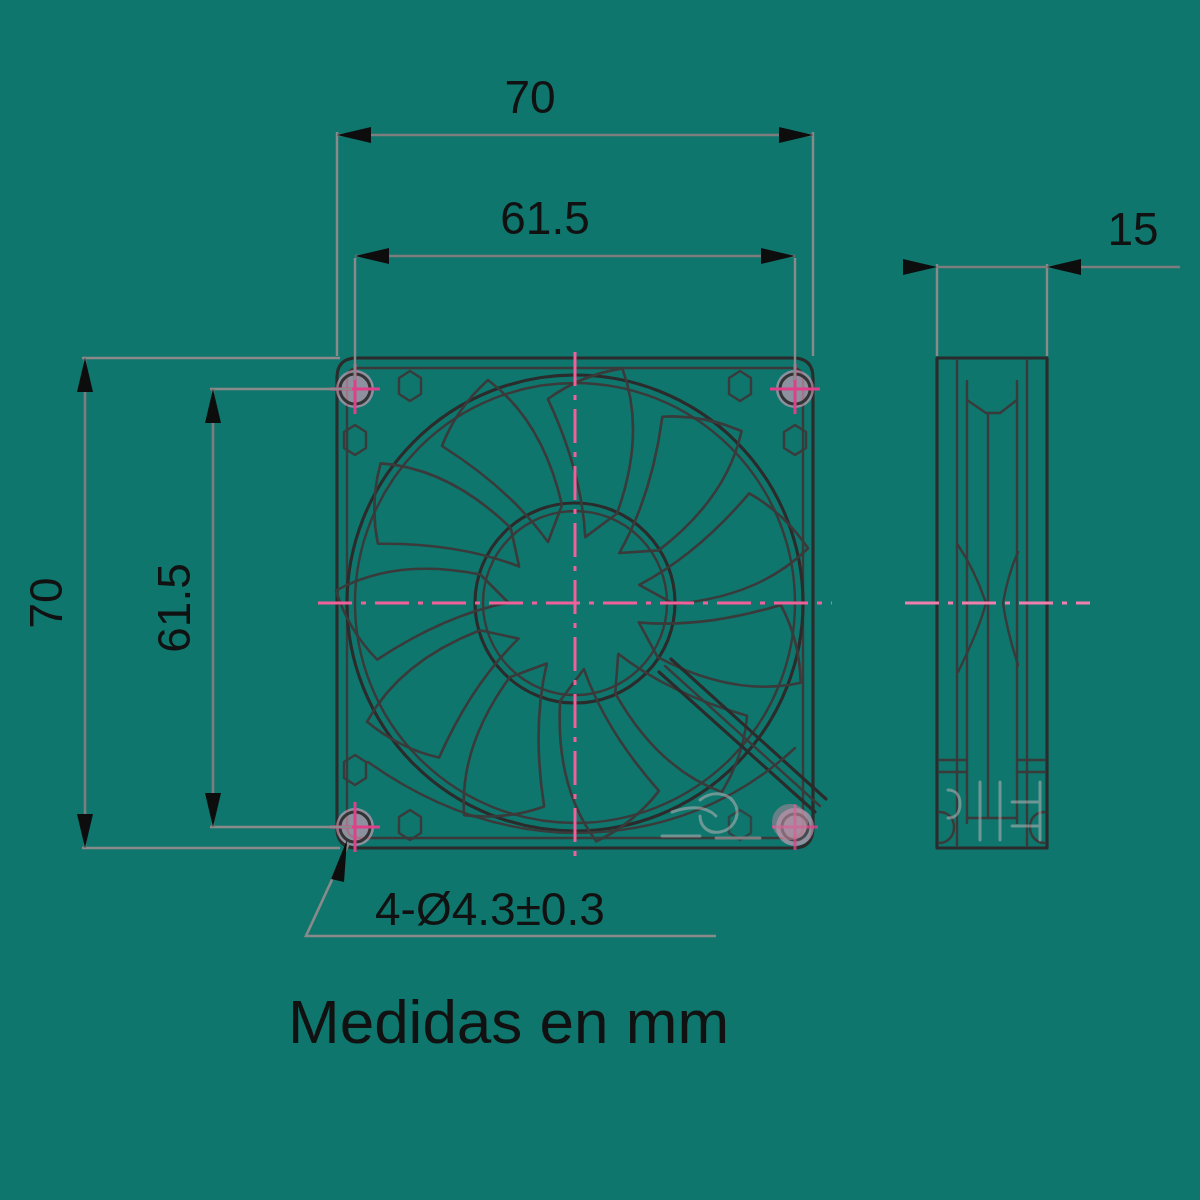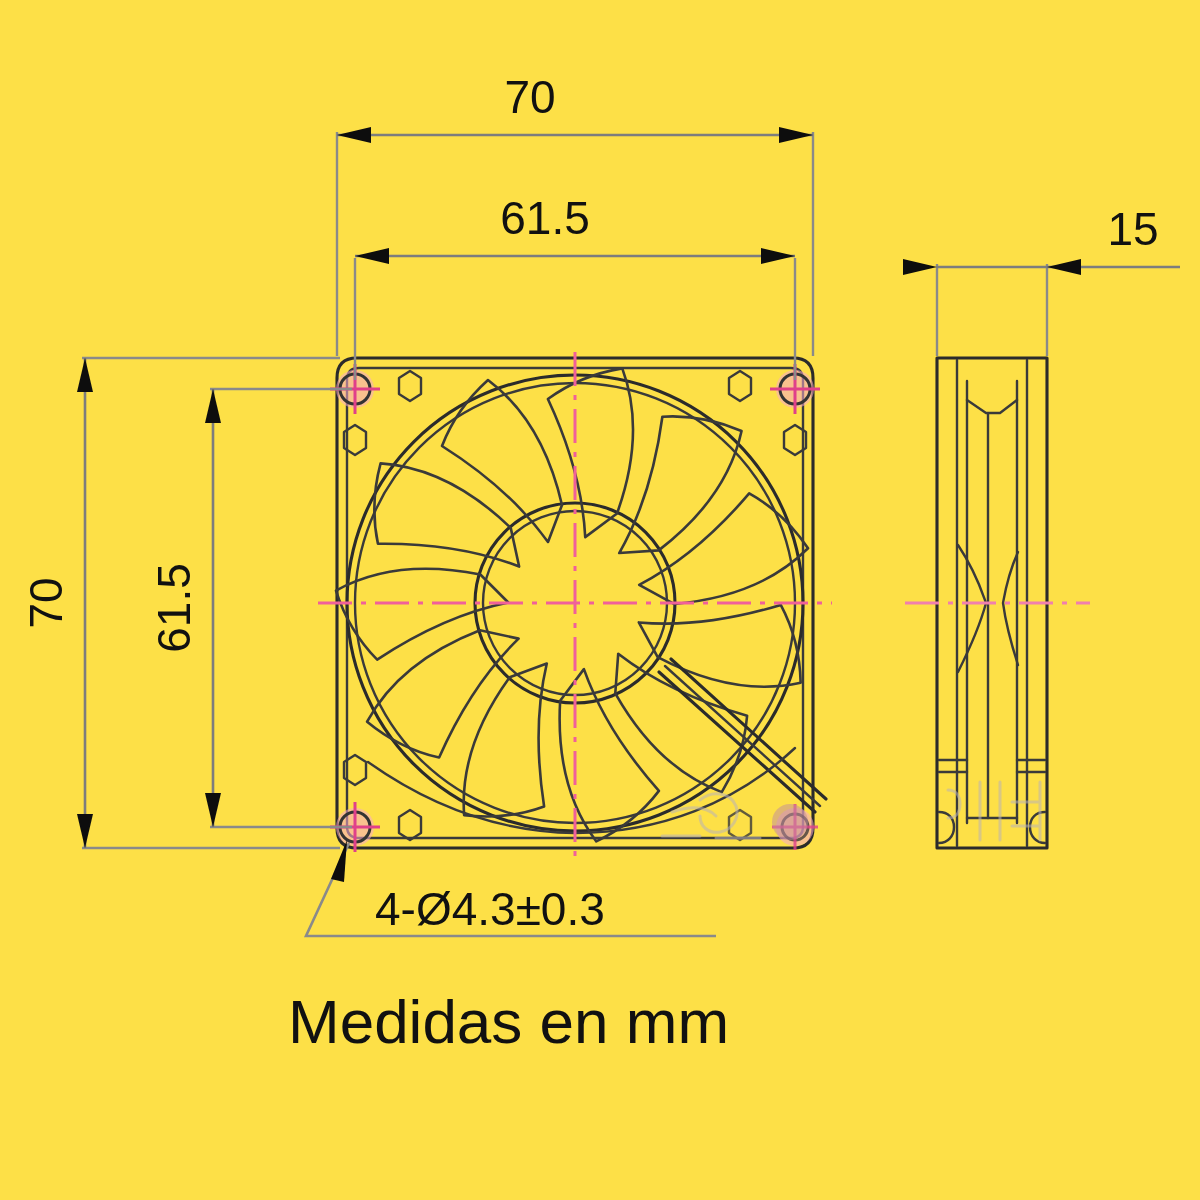--- a/index.html
+++ b/index.html
@@ -10,21 +10,21 @@
   body {
     width: 1200px;
     height: 1200px;
     overflow: hidden;
     font-family: "Liberation Sans", sans-serif;
   }
   #drawing-root {
     position: relative;
     width: 1200px;
     height: 1200px;
-    background: #fde047;
+    background: #0f766e;
   }
   svg.sheet {
     position: absolute;
     top: 0;
     left: 0;
     width: 1200px;
     height: 1200px;
     display: block;
   }
   .dim-text {

